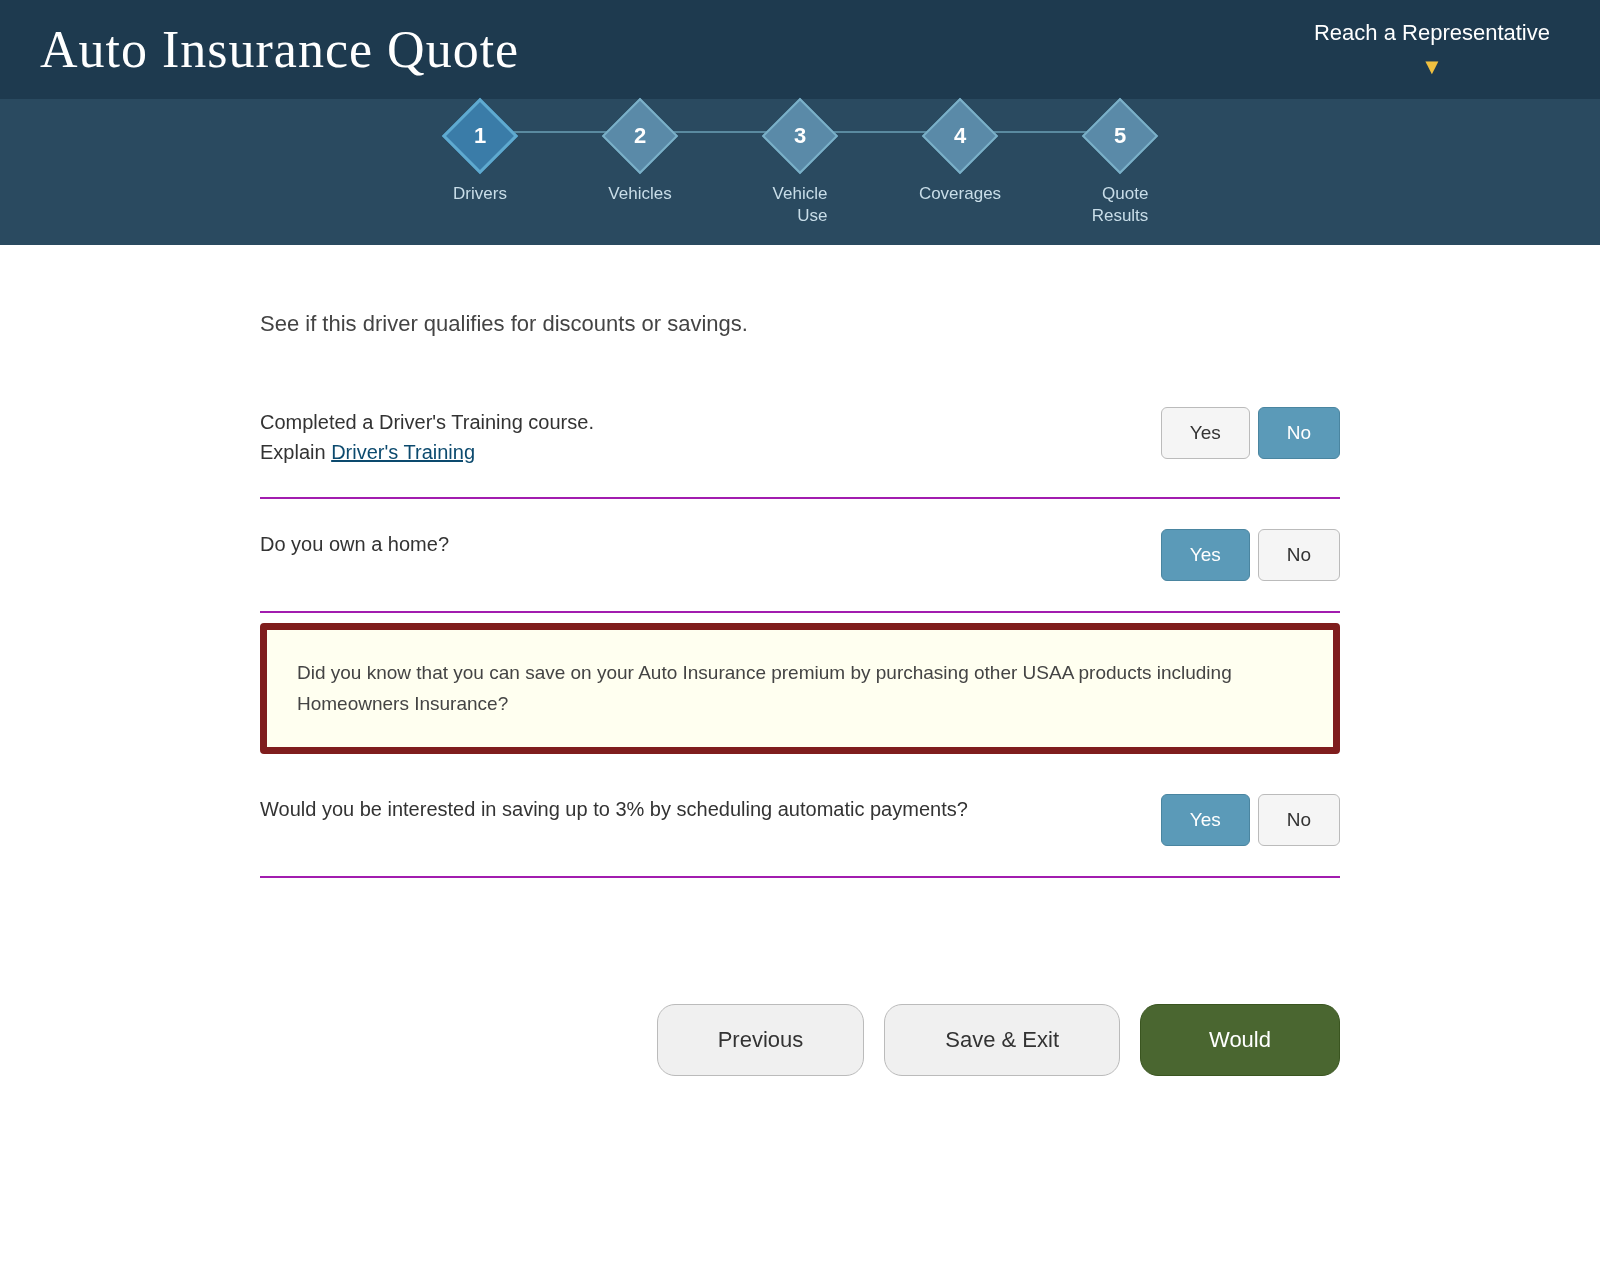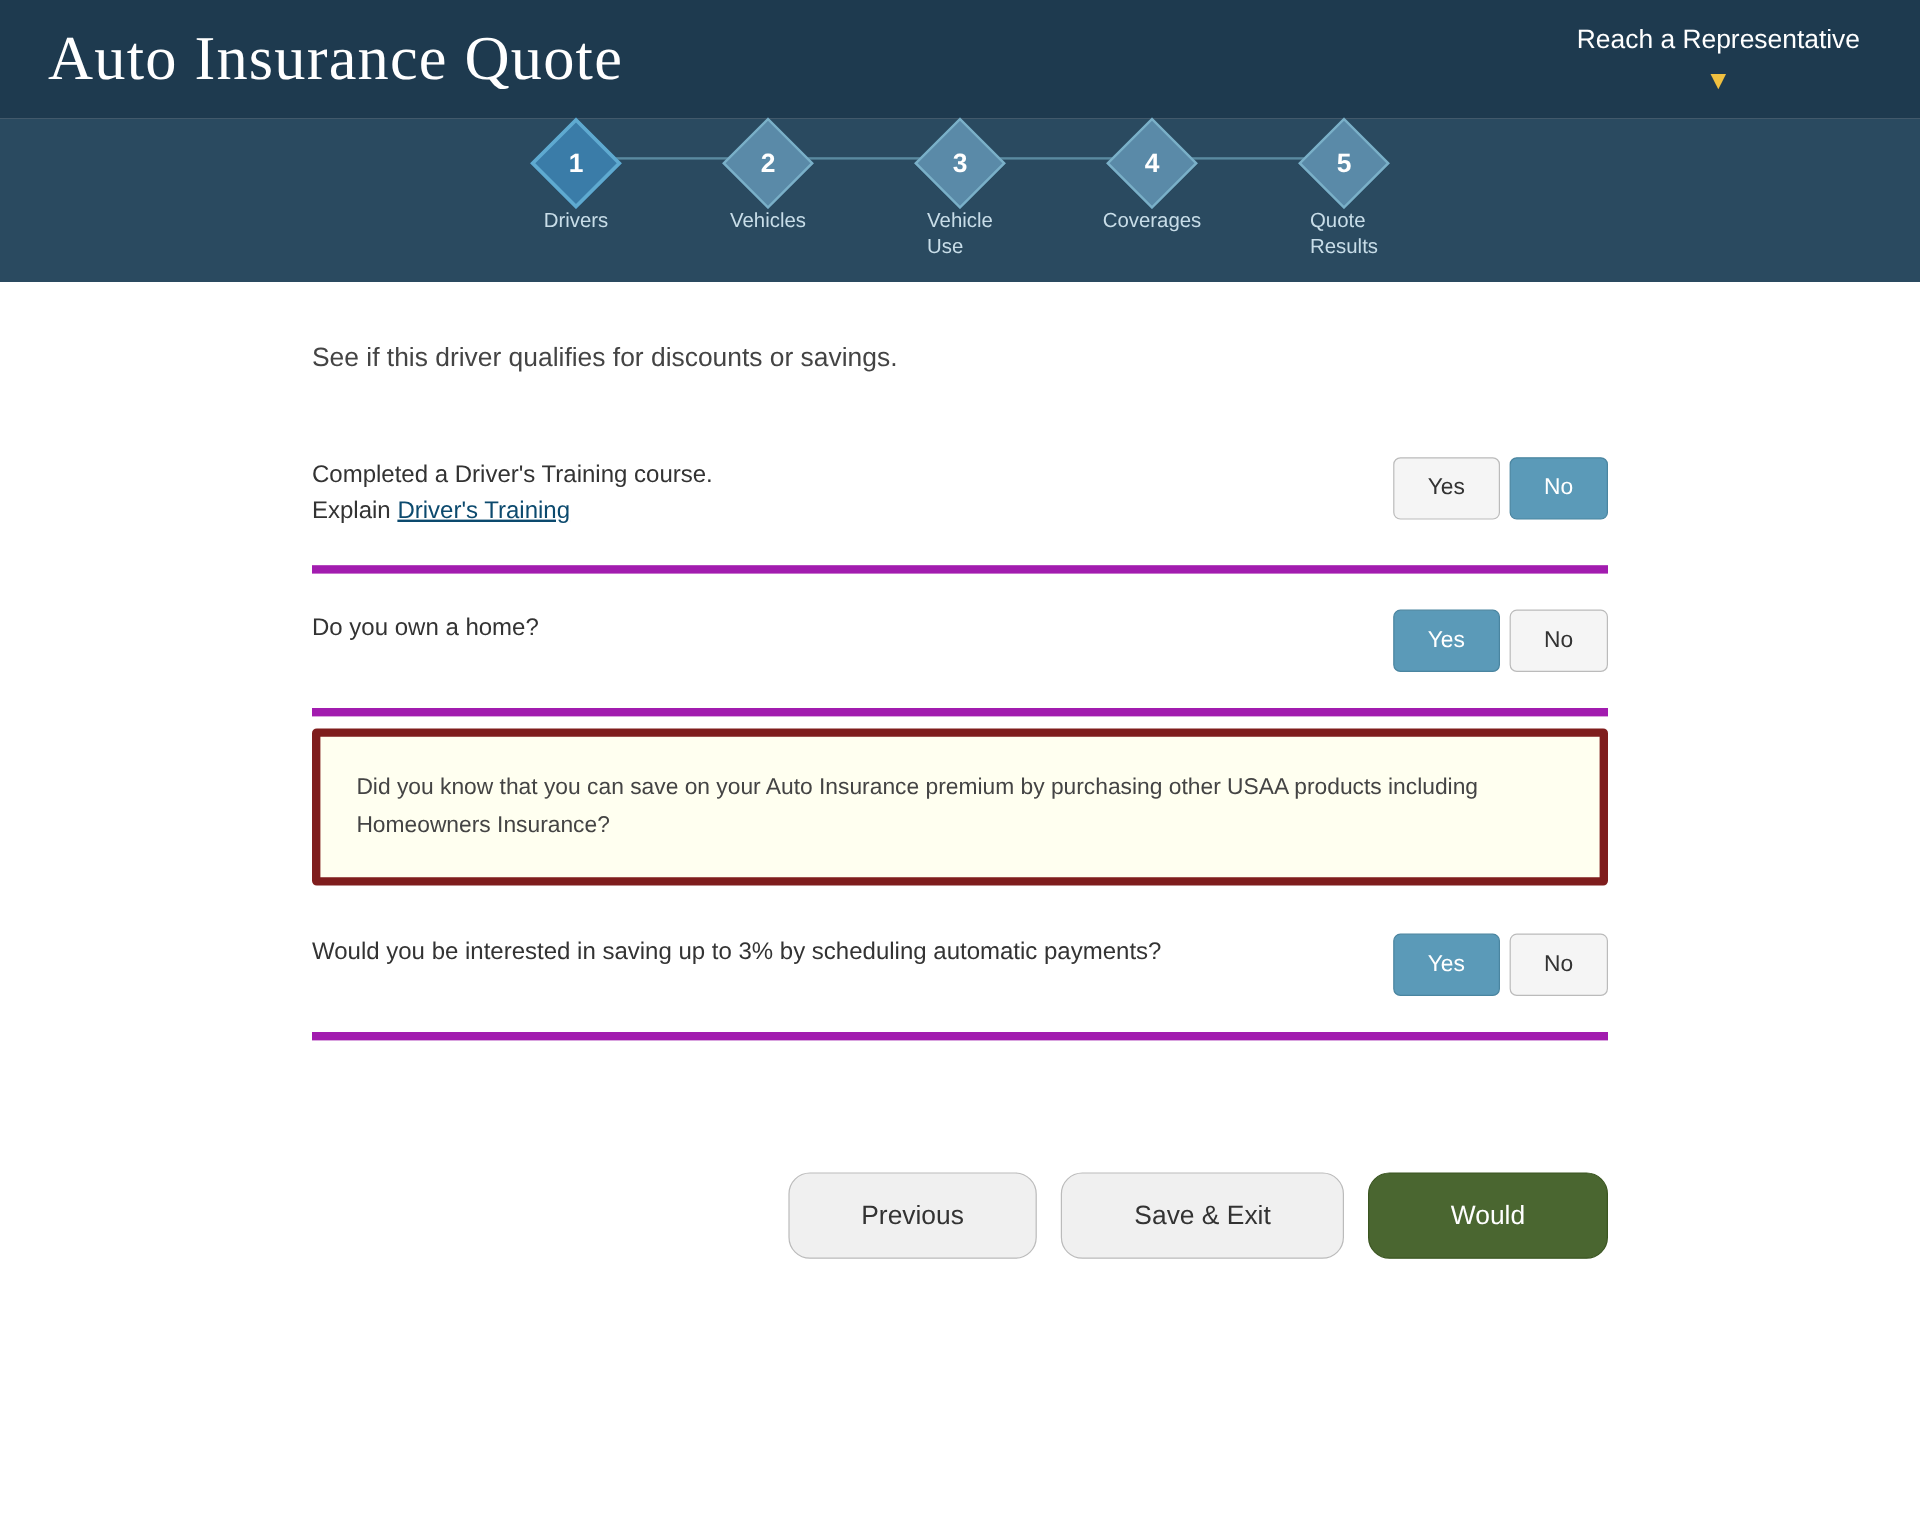--- a/index.html
+++ b/index.html
@@ -91,45 +91,45 @@
     .step-number {
       transform: rotate(-45deg);
       color: #fff;
       font-size: 22px;
       font-family: Arial, sans-serif;
       font-weight: bold;
     }
     .step-label {
       color: #c8dde8;
       font-size: 17px;
-      margin-top: 10px;
-      text-align: left;
+      margin-top: 20px;
+      text-align: right;
       font-family: Arial, sans-serif;
       line-height: 1.3;
     }
 
     
     .main-content {
       max-width: 1200px;
-      margin: 0 auto;
+      margin: 16px auto;
       padding: 50px 60px;
     }
 
     .intro-text {
       font-size: 22px;
       color: #444;
       margin-bottom: 40px;
       font-family: Arial, sans-serif;
     }
 
     .question-row {
       display: flex;
       align-items: flex-start;
       padding: 30px 0;
-      border-bottom: 7px solid #a21caf;
+      border-bottom: 2px solid #a21caf;
     }
     .question-row:first-of-type {
       border-top: none;
     }
     .question-text {
       flex: 1;
       font-size: 20px;
       color: #333;
       font-family: Arial, sans-serif;
       line-height: 1.5;

